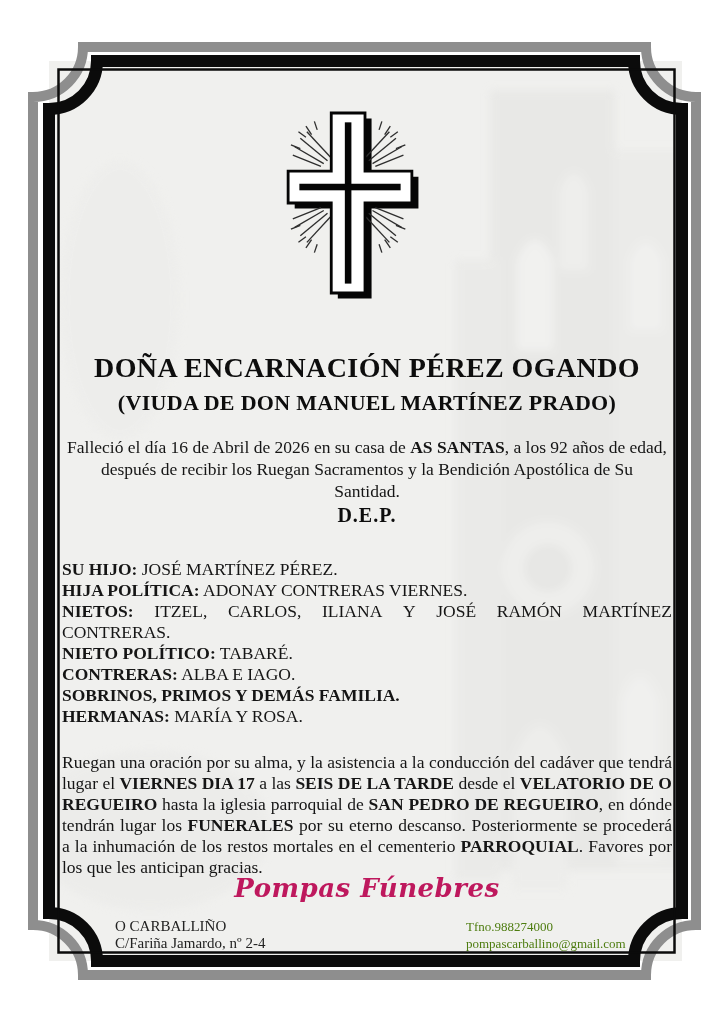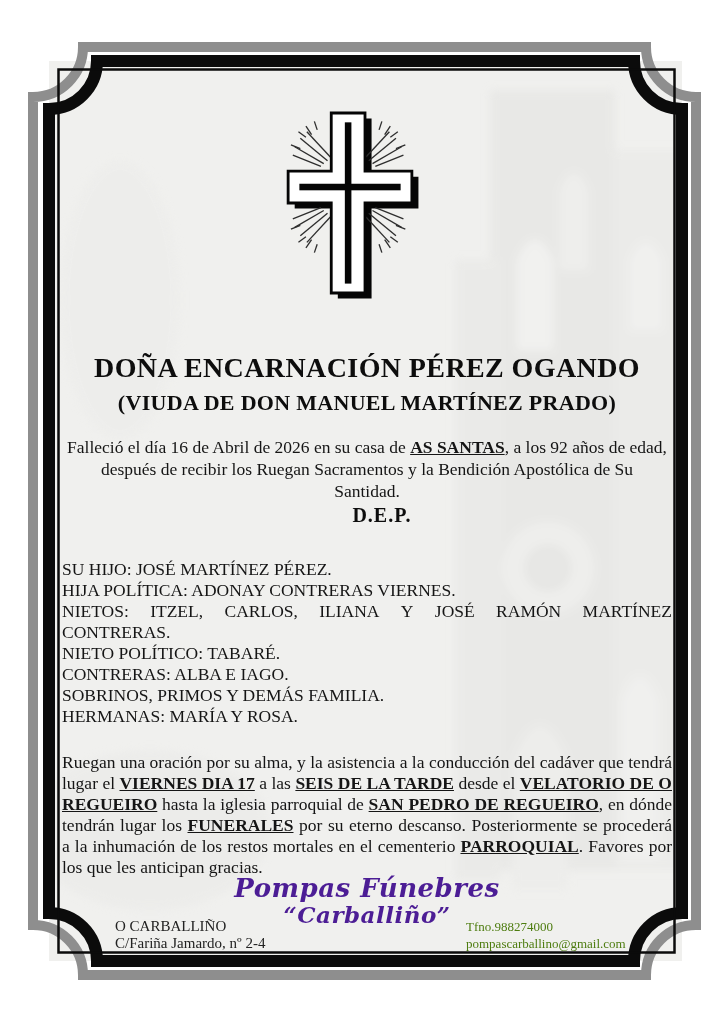--- a/index.html
+++ b/index.html
@@ -17,38 +17,38 @@
   .subtitle{
     position:absolute;left:0;top:320px;width:100%;text-align:center;
     font-weight:bold;font-size:22px;letter-spacing:.3px;white-space:nowrap;color:#0d0d0d;
   }
   .para1{
     position:absolute;left:6px;top:366px;width:602px;text-align:center;
     font-size:17.5px;line-height:22px;color:#151515;
   }
   .dep{
     position:absolute;left:0;top:434px;width:100%;text-align:center;
-    font-weight:bold;font-size:20px;letter-spacing:1px;color:#0d0d0d;margin-left:15px;
+    font-weight:bold;font-size:20px;letter-spacing:1px;color:#0d0d0d;
   }
   .family{
     position:absolute;left:2px;top:489px;width:610px;
     font-size:17.5px;line-height:21px;color:#151515;
   }
   .family .row{min-height:21px;}
-  .family .lbl{font-weight:normal;}
+  .family .lbl{font-weight:bold;}
   .flex-line{display:flex;justify-content:space-between;}
-  .flex-line span:first-child{font-weight:normal;}
+  .flex-line span:first-child{font-weight:bold;}
   .para2{
     position:absolute;left:2px;top:682px;width:610px;text-align:justify;
     font-size:17.5px;line-height:21px;color:#151515;
   }
-  .b{font-weight:bold;text-decoration:underline;}
+  .b{font-weight:bold;}
   .logo{
     position:absolute;left:0;top:804px;width:100%;text-align:center;
-    font-family:"DejaVu Serif",serif;font-style:italic;color:#4c1d95;
+    font-family:"DejaVu Serif",serif;font-style:italic;color:#be185d;
   }
   .logo-l1{font-size:26px;line-height:28px;font-weight:600;letter-spacing:.5px;}
   .logo-l2{font-size:23px;line-height:25px;font-weight:600;letter-spacing:.5px;}
   .footer-left{
     position:absolute;left:55px;top:848px;font-size:15px;line-height:17px;color:#222;
   }
   .footer-right{
     position:absolute;left:406px;top:848px;font-size:13px;line-height:17px;color:#4d7c0f;
   }
 </style>
@@ -147,21 +147,20 @@
       <div class="row"><span class="lbl">NIETO POLÍTICO:</span><span> TABARÉ.</span></div>
       <div class="row"><span class="lbl">CONTRERAS:</span><span> ALBA E IAGO.</span></div>
       <div class="row"><span class="lbl">SOBRINOS, PRIMOS Y DEMÁS FAMILIA.</span></div>
       <div class="row"><span class="lbl">HERMANAS:</span><span> MARÍA Y ROSA.</span></div>
     </div>
 
     <div class="para2"><span>Ruegan una oración por su alma, y la asistencia a la conducción del cadáver que tendrá lugar el </span><span class="b">VIERNES DIA 17</span><span> a las </span><span class="b">SEIS DE LA TARDE</span><span> desde el </span><span class="b">VELATORIO DE O REGUEIRO</span><span> hasta la iglesia parroquial de </span><span class="b">SAN PEDRO DE REGUEIRO</span><span>, en dónde tendrán lugar los </span><span class="b">FUNERALES</span><span> por su eterno descanso. Posteriormente se procederá a la inhumación de los restos mortales en el cementerio </span><span class="b">PARROQUIAL</span><span>. Favores por los que les anticipan gracias.</span></div>
 
     <div class="logo">
       <div class="logo-l1">Pompas Fúnebres</div>
-      <div class="logo-l2">“Carballiño”</div>
     </div>
 
     <div class="footer-left">
       <div>O CARBALLIÑO</div>
       <div>C/Fariña Jamardo, nº 2-4</div>
     </div>
     <div class="footer-right">
       <div>Tfno.988274000</div>
       <div>pompascarballino@gmail.com</div>
     </div>

